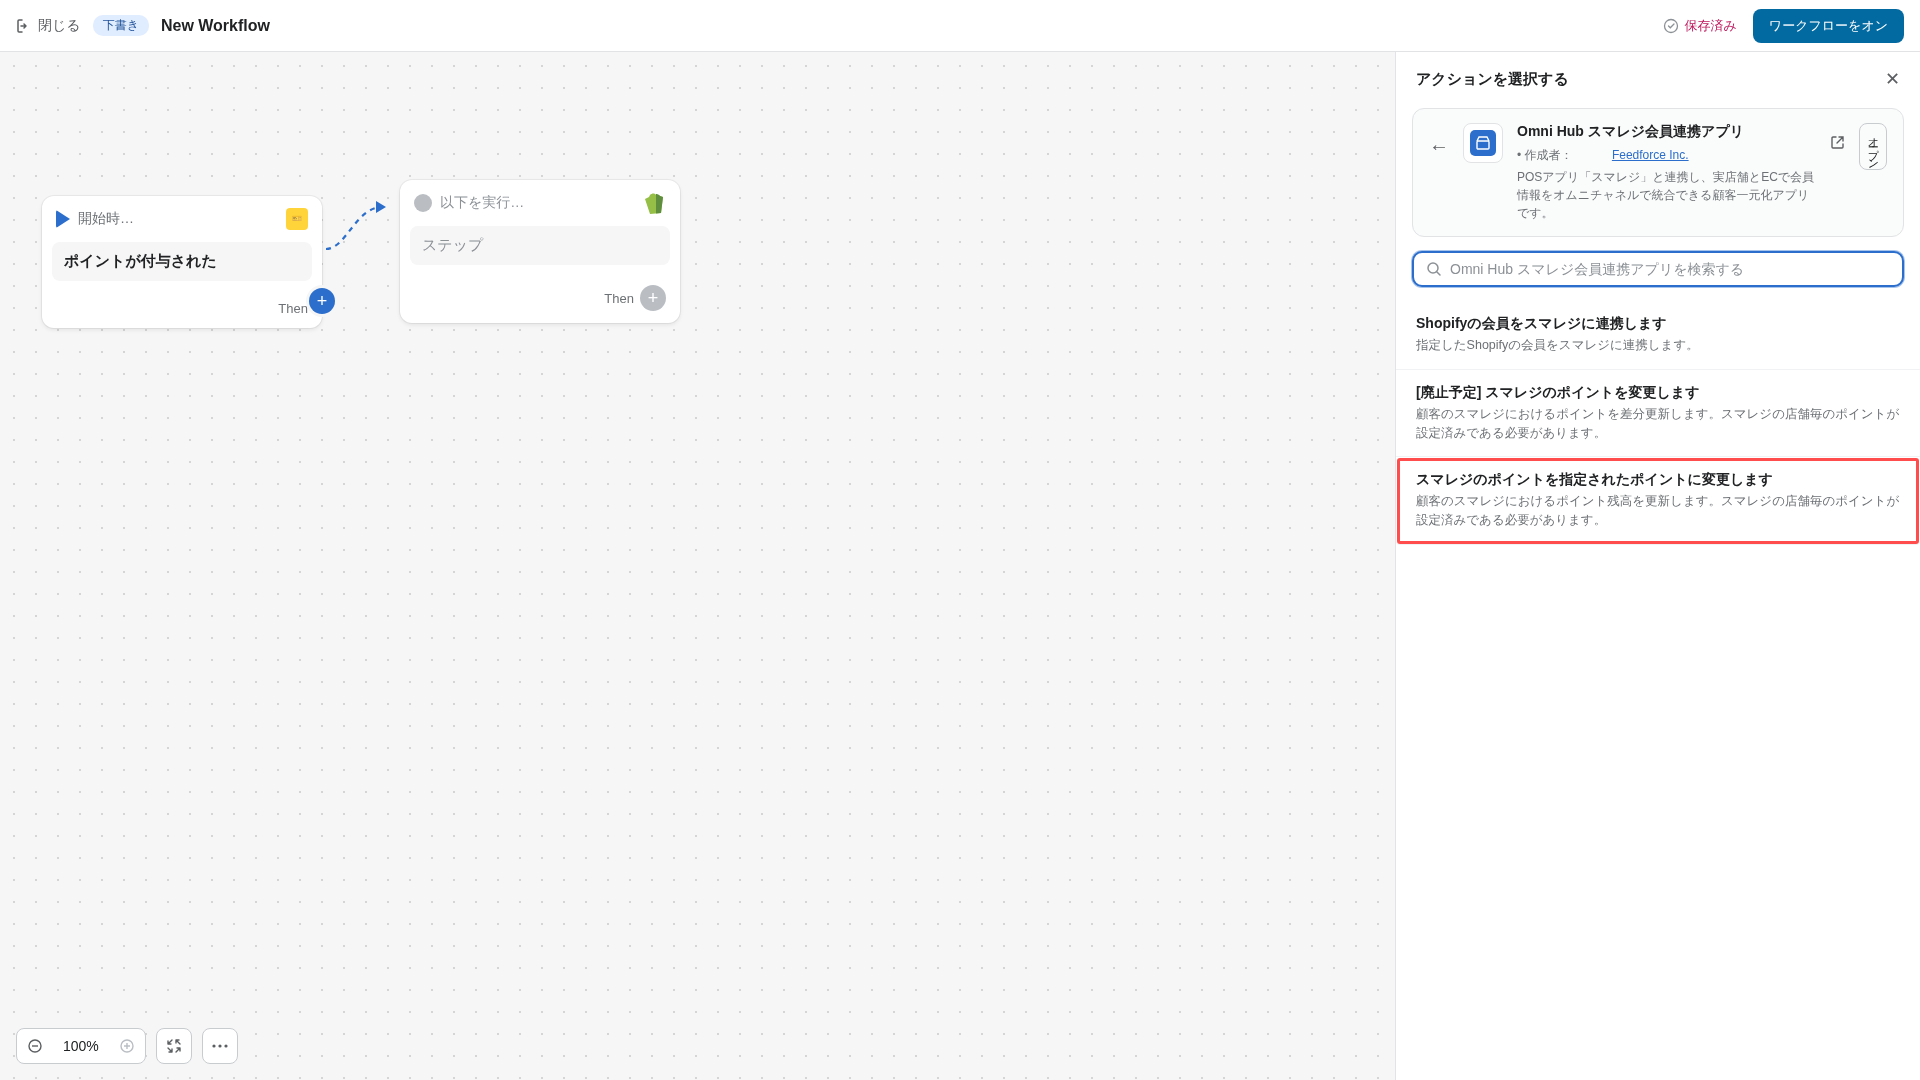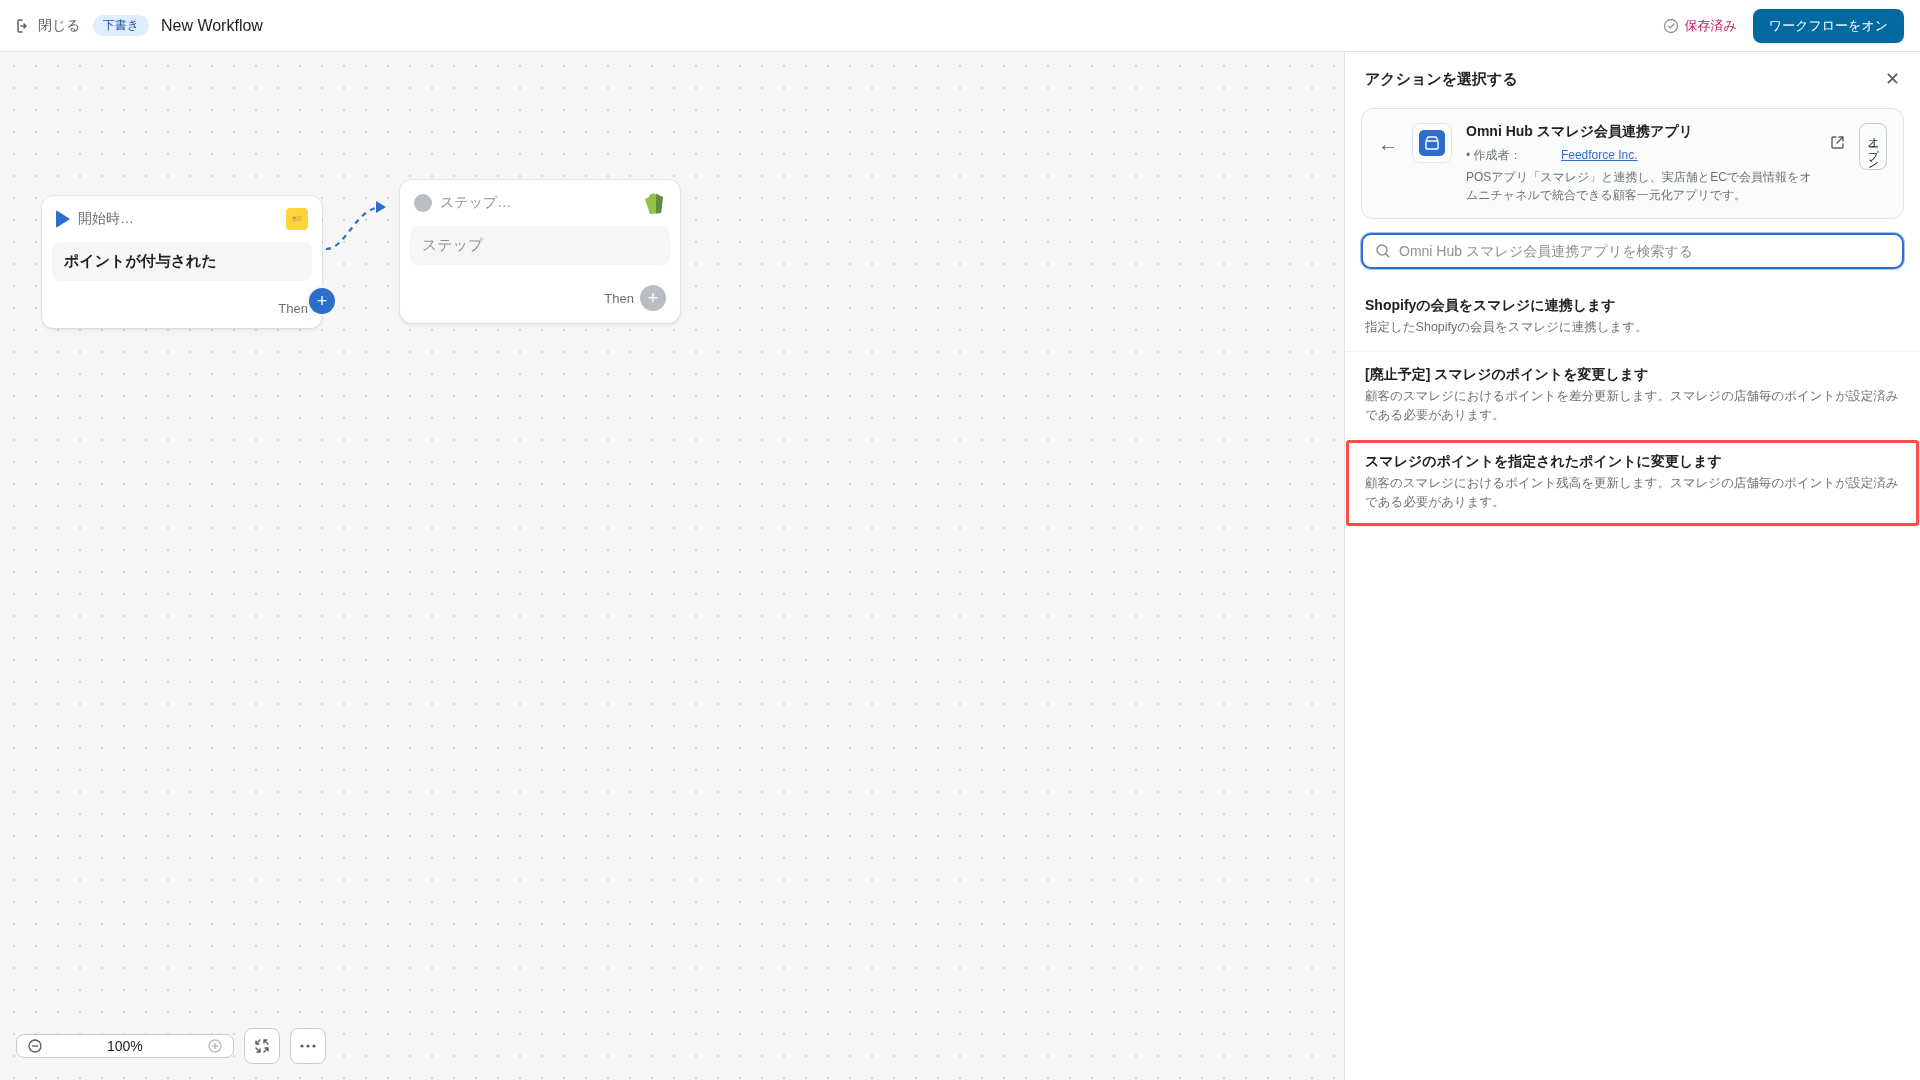--- a/index.html
+++ b/index.html
@@ -3,21 +3,21 @@
 <meta charset="utf-8">
 <style>
 * { margin: 0; padding: 0; box-sizing: border-box; }
 body { font-family: -apple-system, BlinkMacSystemFont, "Segoe UI", "Hiragino Sans", "Hiragino Kaku Gothic ProN", sans-serif; font-size: 14px; color: #202223; overflow: hidden; height: 100vh; }
 
 
 .header { height: 52px; background: #fff; border-bottom: 1px solid #e1e3e5; display: flex; align-items: center; padding: 0 16px; gap: 16px; }
 .header-left { display: flex; align-items: center; gap: 12px; flex: 1; }
 .close-group { display: flex; align-items: center; gap: 6px; color: #5c5f62; cursor: pointer; }
 .badge-draft { background: #e0ecff; color: #1f5199; padding: 2px 10px; border-radius: 10px; font-size: 12px; font-weight: 500; }
-.workflow-title { font-weight: 400; font-size: 16px; }
+.workflow-title { font-weight: 700; font-size: 16px; }
 .header-right { display: flex; align-items: center; gap: 16px; }
 .saved-status { display: flex; align-items: center; gap: 6px; color: #be185d; font-size: 13px; }
 .btn-primary { background: #0369a1; color: #fff; border: none; padding: 8px 16px; border-radius: 8px; font-size: 13px; font-weight: 500; cursor: pointer; }
 
 
 .main { display: flex; height: calc(100vh - 52px); }
 .canvas { flex: 1; position: relative; background-color: #f6f6f7; background-image: radial-gradient(#d3d5d7 1px, transparent 1px); background-size: 22px 22px; background-position: 3px 3px; overflow: hidden; }
 
 
 .node { position: absolute; background: #fff; border-radius: 12px; box-shadow: 0 2px 4px rgba(0,0,0,0.08), 0 0 0 1px rgba(0,0,0,0.05); width: 280px; }
@@ -34,28 +34,28 @@
 .node2 .node-header-label { color: #8c9196; }
 .grey-dot { width: 18px; height: 18px; background: #babec3; border-radius: 50%; }
 .app-icon-sm { width: 22px; height: 22px; background: #ffd43b; border-radius: 4px; display: flex; align-items: center; justify-content: center; font-size: 8px; line-height: 1; }
 .shopify-icon { width: 22px; height: 22px; display: flex; align-items: center; justify-content: center; }
 
 
 .connector { position: absolute; left: 326px; top: 145px; width: 74px; height: 62px; pointer-events: none; }
 
 
 .bottom-toolbar { position: absolute; left: 16px; bottom: 16px; display: flex; align-items: center; gap: 10px; }
-.tb-pill { background: #fff; border: 1px solid #c9cccf; border-radius: 8px; height: 24px; display: flex; align-items: center; gap: 44px; }
+.tb-pill { background: #fff; border: 1px solid #c9cccf; border-radius: 8px; height: 36px; display: flex; align-items: center; }
 .tb-btn { width: 36px; height: 34px; display: flex; align-items: center; justify-content: center; cursor: pointer; color: #5c5f62; font-size: 17px; }
 .tb-btn.plus { color: #babec3; }
 .tb-zoom { padding: 0 10px; font-size: 14px; }
 .tb-square { width: 36px; height: 36px; background: #fff; border: 1px solid #c9cccf; border-radius: 8px; display: flex; align-items: center; justify-content: center; cursor: pointer; }
 
 
-.panel { width: 576px; background: #fff; border-left: 1px solid #e1e3e5; display: flex; flex-direction: column; }
+.panel { width: 525px; background: #fff; border-left: 1px solid #e1e3e5; display: flex; flex-direction: column; }
 .panel-header { display: flex; align-items: center; justify-content: space-between; padding: 16px 20px 10px; }
 .panel-title { font-weight: 600; font-size: 15px; }
 .close-x { font-size: 18px; cursor: pointer; color: #5c5f62; }
 
 .app-card { margin: 8px 16px 14px; border: 1px solid #e1e3e5; border-radius: 12px; padding: 14px 16px; display: flex; align-items: flex-start; gap: 14px; background: #fafbfb; }
 .back-arrow { font-size: 20px; color: #5c5f62; cursor: pointer; padding-top: 10px; }
 .app-icon-lg { width: 40px; height: 40px; border-radius: 8px; background: #fff; border: 1px solid #e1e3e5; display: flex; align-items: center; justify-content: center; flex-shrink: 0; }
 .app-icon-inner { width: 26px; height: 26px; background: #2c6ecb; border-radius: 5px; display: flex; align-items: center; justify-content: center; color: #fff; }
 .app-info { flex: 1; }
 .app-name-row { display: flex; align-items: baseline; flex-wrap: wrap; gap: 6px; }
@@ -122,21 +122,21 @@
     </div>
 
     <svg class="connector" viewBox="0 0 74 62">
       <path d="M0 52 C 20 52, 30 10, 56 10" stroke="#2c6ecb" stroke-width="2.2" stroke-dasharray="5 5" fill="none"></path>
       <path d="M50 4 L60 10 L50 16 Z" fill="#2c6ecb"></path>
     </svg>
 
     <div class="node node2" style="left:400px; top:128px;">
       <div class="node-header">
         <div class="grey-dot"></div>
-        <div class="node-header-label">ステップ…</div>
+        <div class="node-header-label">以下を実行…</div>
         <div class="shopify-icon">
           <svg width="20" height="22" viewBox="0 0 20 22">
               <path d="M14 3l1 1 3 1-2 16-11 1-5-15 4-2 1-2c2-2 5-2 6 0h3z" fill="#95bf47"></path>
               <path d="M14 3l1 1 3 1-2 16-5 .5V2c1 0 2 0 3 1z" fill="#5e8e3e"></path>
             </svg>
         </div>
       </div>
       <div class="node-body empty">ステップ</div>
       <div class="node-footer">
         <span class="then-label">Then</span>

